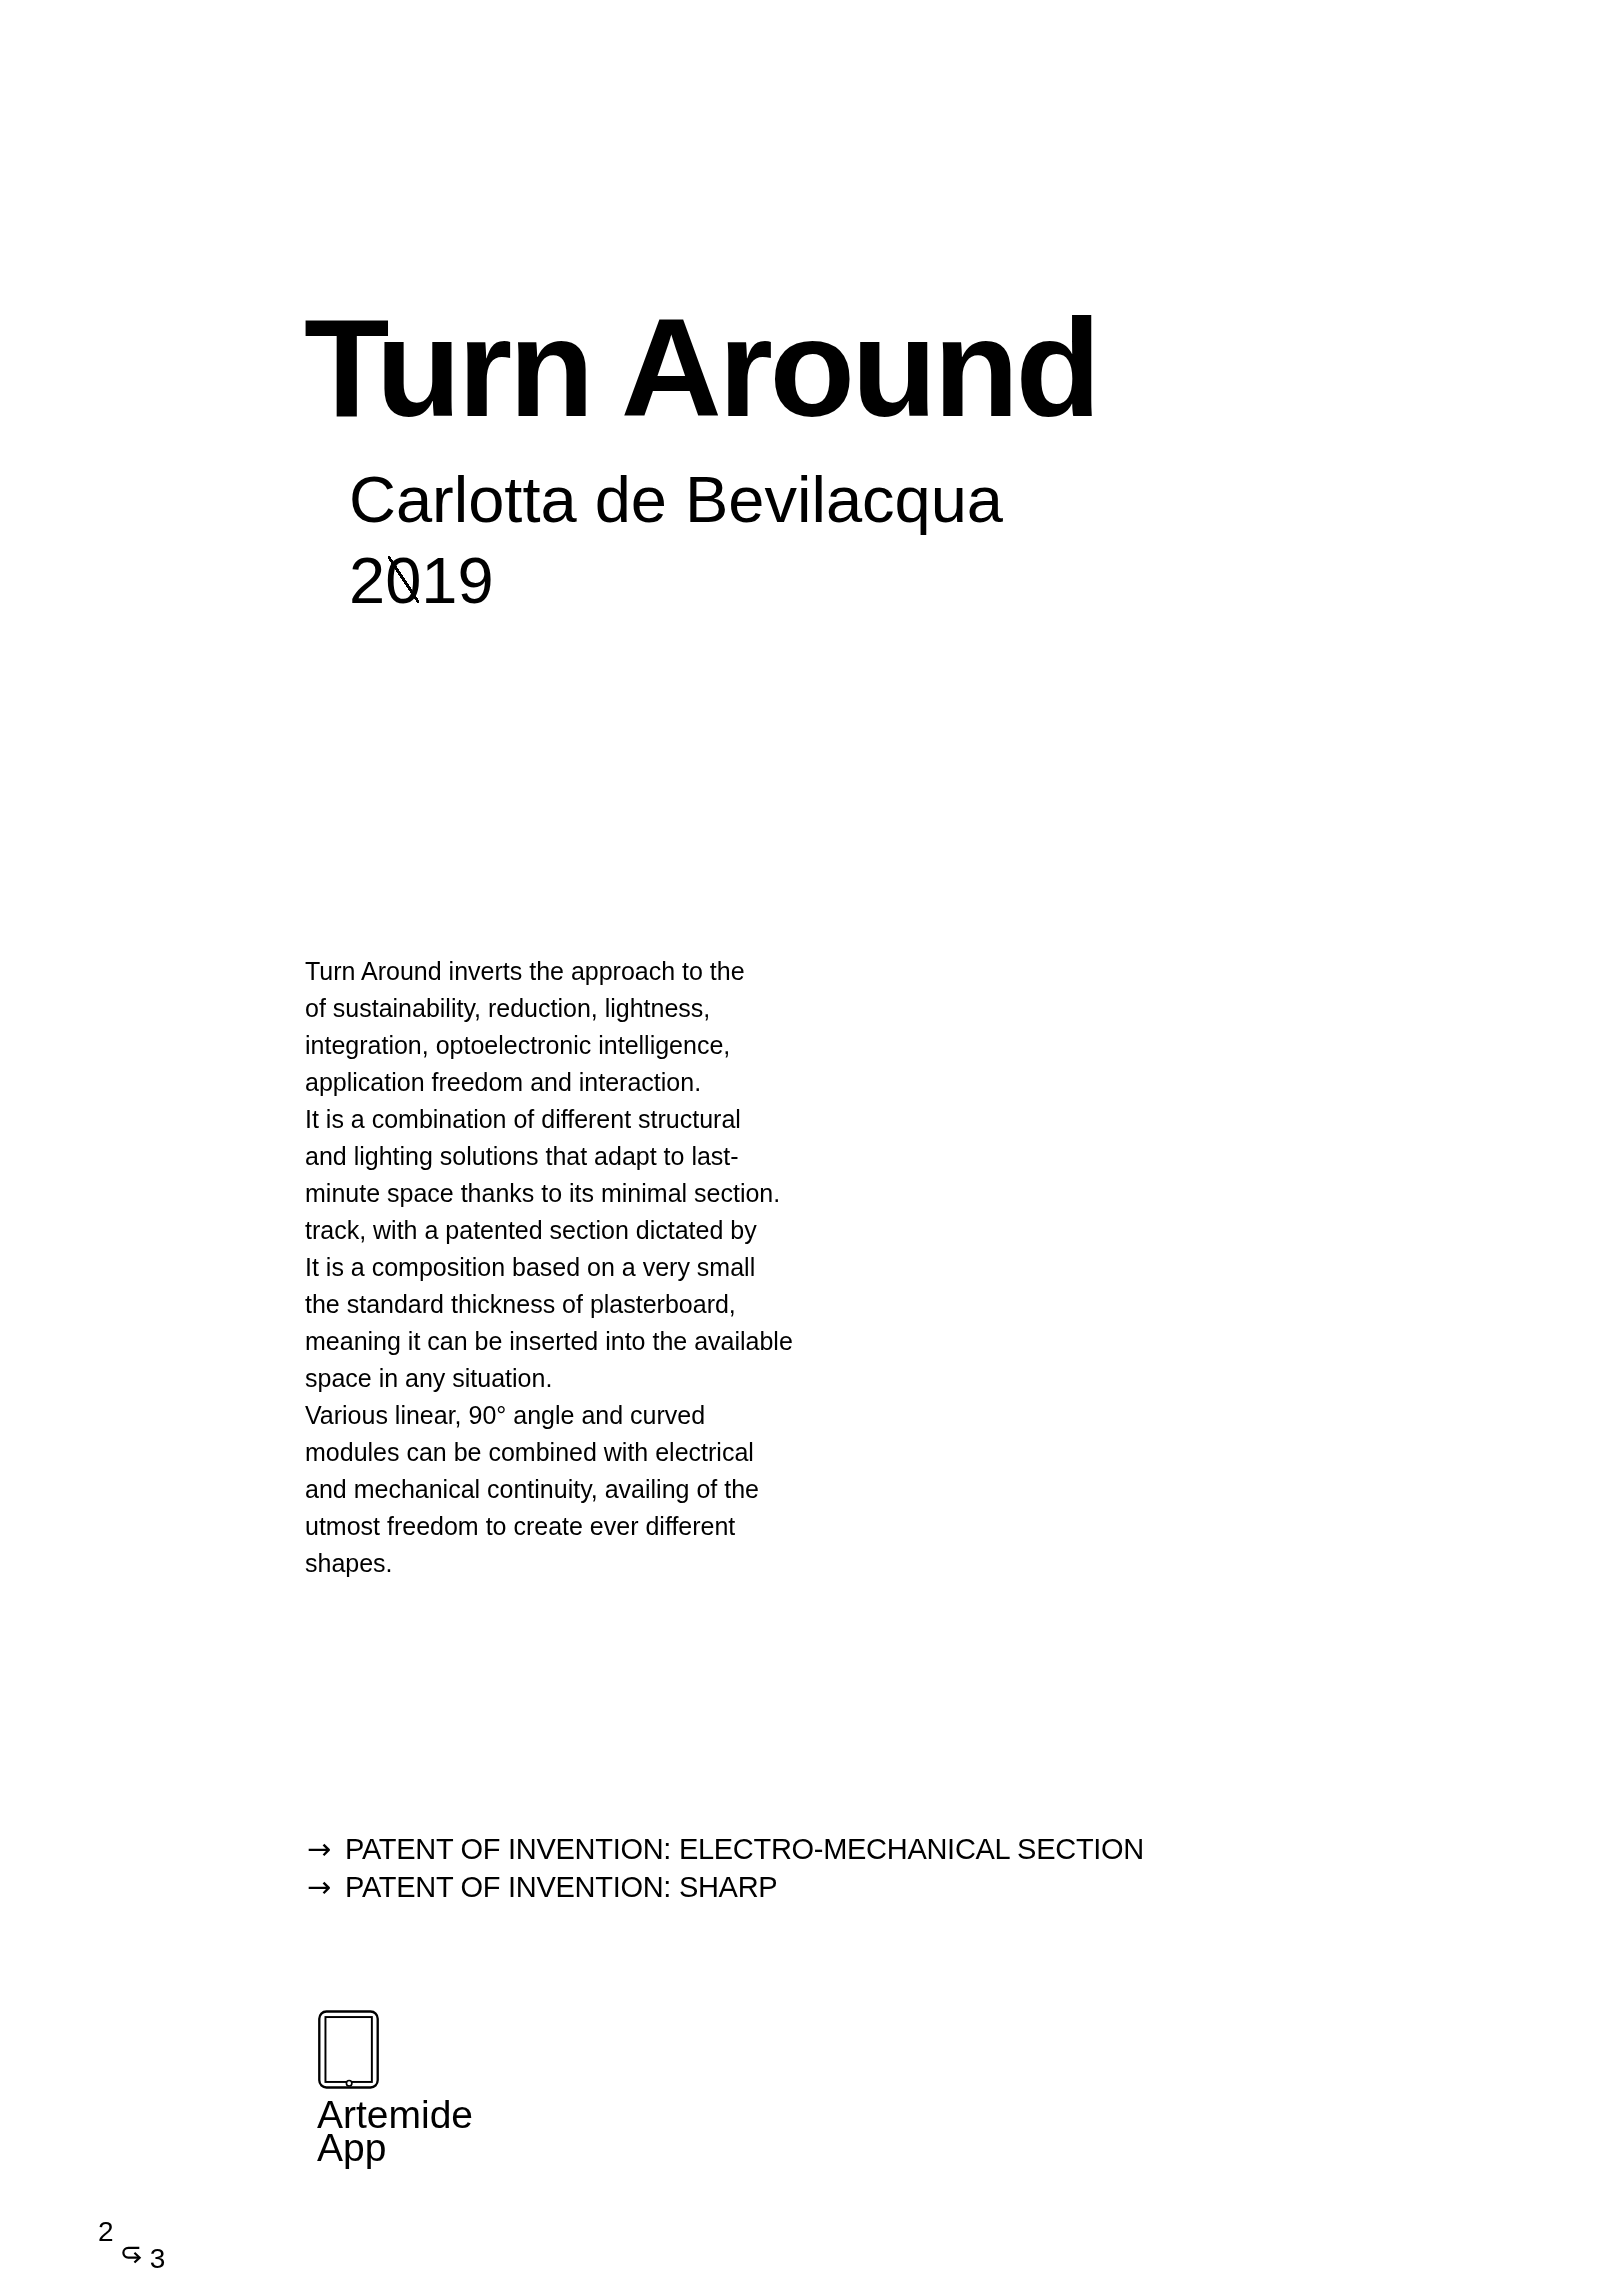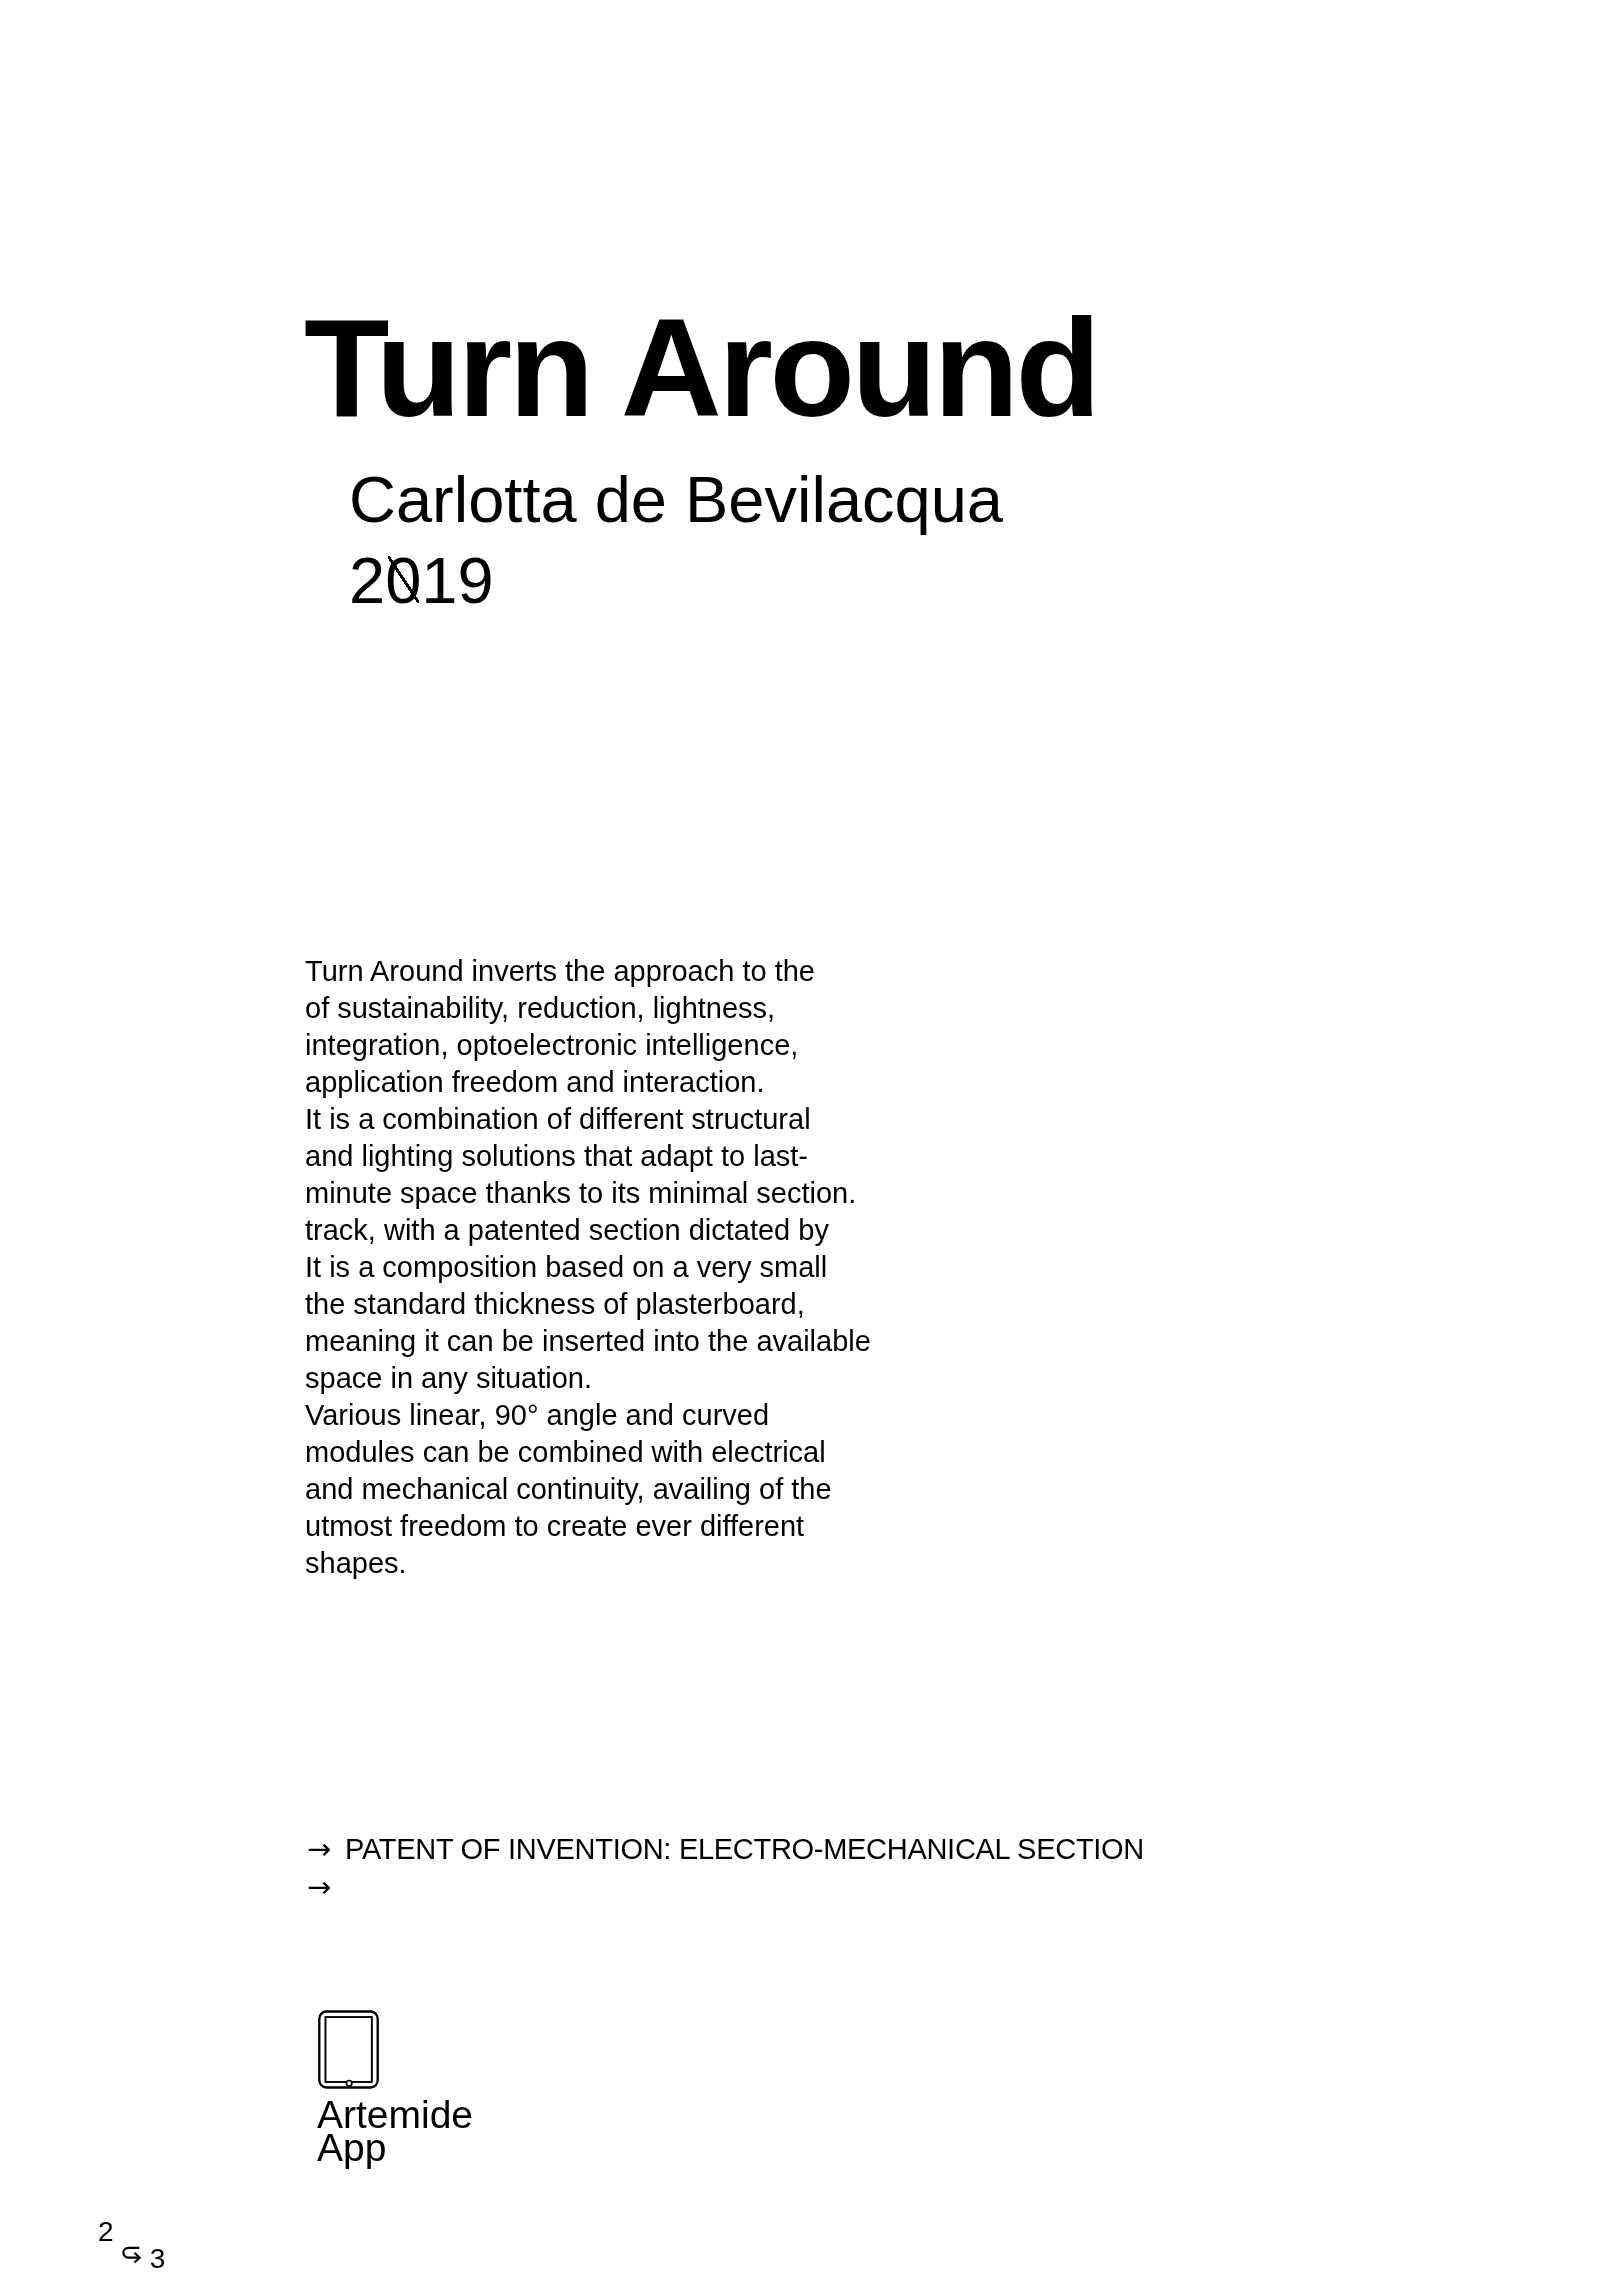--- a/index.html
+++ b/index.html
@@ -32,21 +32,21 @@
     left:39px; top:97px;
     width:31px; height:47px;
     background:linear-gradient(to top right,
       transparent 47.2%, #000 47.2%, #000 52.8%, transparent 52.8%);
     pointer-events:none;
   }
 
   
   .body-text {
     left:305px; top:953px;
-    font-size:29px; font-weight:400;
+    font-size:25px; font-weight:400;
     line-height:37px;
     white-space:nowrap;
   }
 
   
   .patents {
     left:307px; top:1830px;
     font-size:29px; font-weight:400;
     letter-spacing:-0.01em;
     line-height:38px;
@@ -108,20 +108,21 @@
   <div>shapes.</div>
 </div>
 
 <div class="abs patents">
   <div class="patent-row">
     <span class="pat-arrow">→</span>
     <span>PATENT OF INVENTION: ELECTRO-MECHANICAL SECTION</span>
   </div>
   <div class="patent-row">
     <span class="pat-arrow">→</span>
+    <span>PATENT OF INVENTION: SHARP</span>
   </div>
 </div>
 
 <div class="abs app-icon">
   <svg width="61" height="79" viewBox="0 0 94 121" aria-hidden="true">
     <rect x="2" y="2" width="90" height="117" rx="11" fill="none" stroke="#000" stroke-width="3.6"></rect>
     <rect x="11.5" y="10.5" width="71.5" height="100" fill="none" stroke="#000" stroke-width="3"></rect>
     <circle cx="48" cy="112.5" r="4.2" fill="#fff" stroke="#000" stroke-width="2.6"></circle>
   </svg>
 </div>

